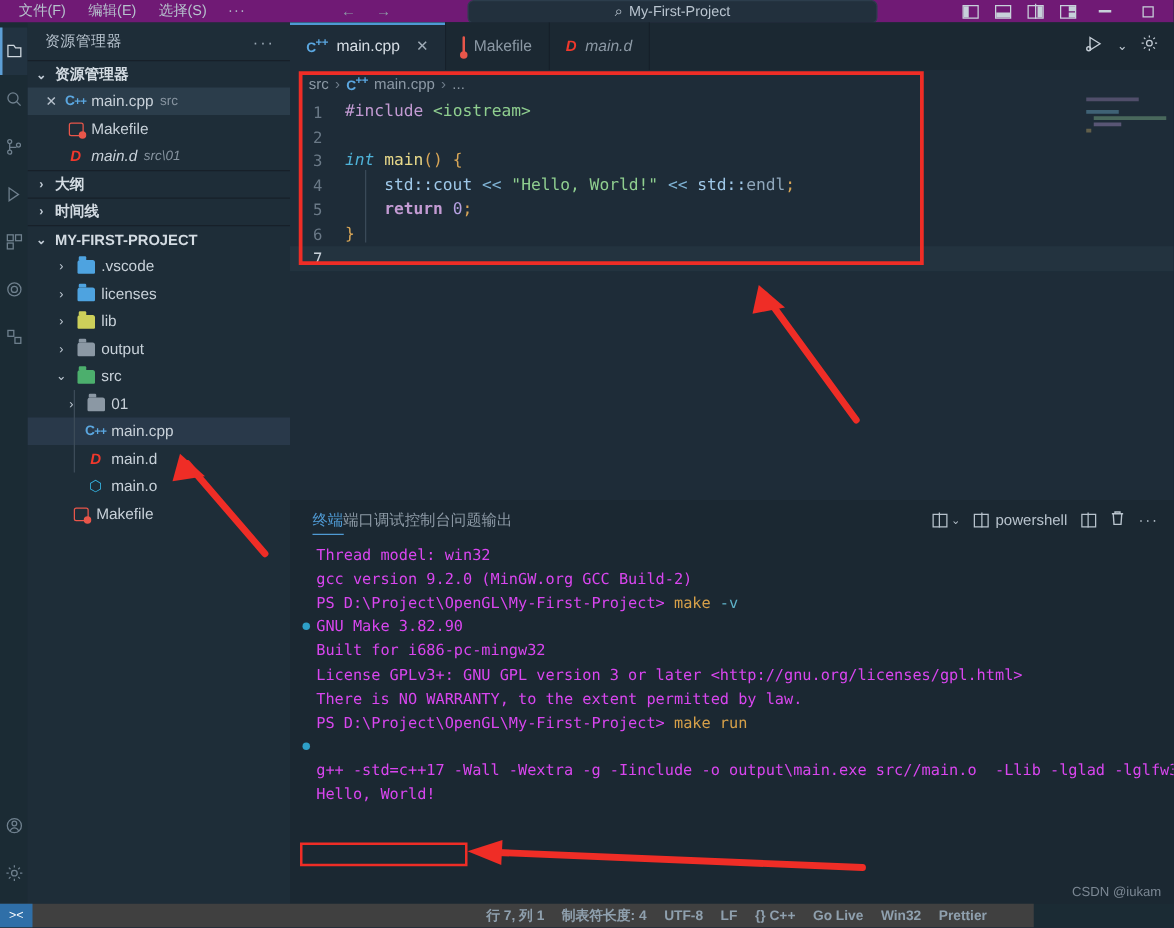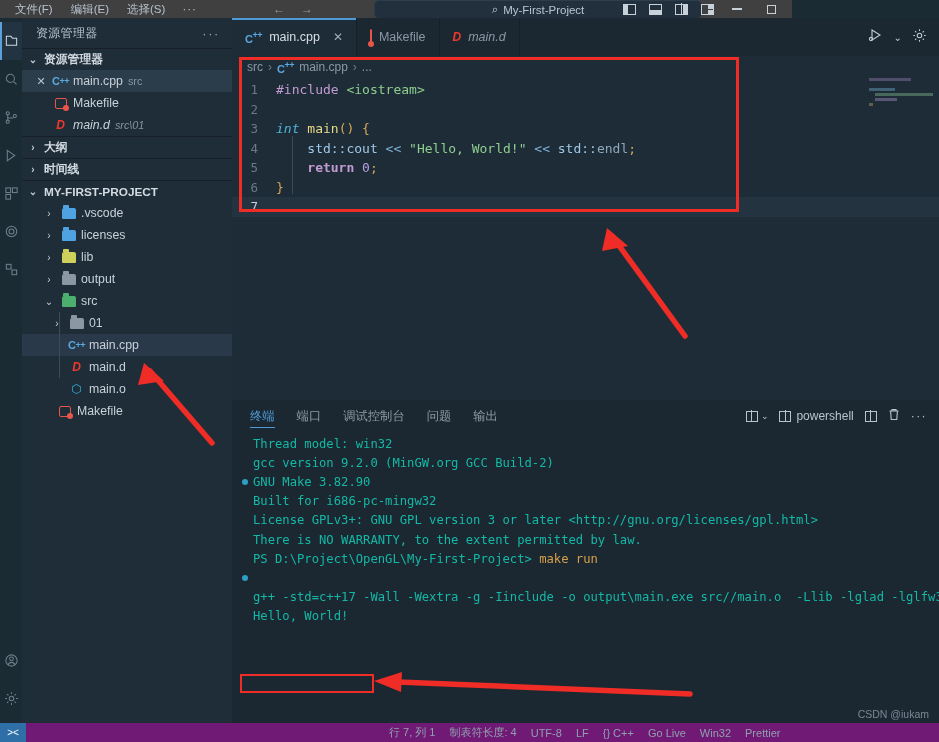--- a/index.html
+++ b/index.html
@@ -11,22 +11,22 @@
   }
   #app {
     position: relative;
     width: 939px; height: 742px;
     background: #1b2b34;
     color: #c3cbd3;
   }
 
   
   .titlebar {
-    position: absolute; top: 0; left: 0; width: 792px; height: 18px;
-    background: #404040;
+    position: absolute; top: 0; left: 0; width: 939px; height: 18px;
+    background: #701a75;
     display: flex; align-items: center;
     font-size: 11.5px; color: #aab6c2;
     overflow: hidden;
     gap: 24px;
   }
   .menu-items { display: flex; align-items: center; gap: 0; padding-left: 6px; flex: 0 0 auto; }
   .menu-item { padding: 0 9px; line-height: 18px; white-space: nowrap; color: #b6c2cd; }
   .menu-item.dots { letter-spacing: 1px; padding: 0 8px; }
   .nav-arrows { display: flex; align-items: center; gap: 16px; margin-left: 44px; color: #8d9aa6; font-size: 12px; }
   .cmd-center {
@@ -141,49 +141,49 @@
 
   .redbox-code {
     position:absolute; left:7px; top:39px; width:500px; height:155px;
     border:3px solid #ef2d26; pointer-events:none; z-index:5;
   }
   .minimap { position:absolute; right:0; top:60px; width:70px; height:150px; opacity:.55;}
   .mm-line { height:3px; margin-bottom:2px; }
 
   
   .panel { position:absolute; left:232px; top:400px; width:707px; height:323px; background:#1b2832; }
-  .panel-tabs { height:32px; display:flex; align-items:center; padding-left:18px; gap:22px; font-size:12.3px; color:#8d9aa6;}
+  .panel-tabs { height:32px; display:flex; align-items:center; padding-left:18px; font-size:12.3px; color:#8d9aa6;}
   .ptab { position:relative; height:32px; display:flex; align-items:center; }
   .ptab.active { color:#4f9ad4; }
   .ptab.active::after { content:''; position:absolute; left:0; right:0; bottom:4px; height:1.4px; background:#4f9ad4; }
   .panel-actions { margin-left:auto; display:flex; align-items:center; gap:11px; padding-right:12px; color:#b8c3cd; font-size:12px;}
   .split-ico { width:12px; height:11px; border:1.3px solid #b8c3cd; position:relative;}
   .split-ico::after{content:'';position:absolute;left:4.2px;top:-1.3px;bottom:-1.3px;width:1.3px;background:#b8c3cd;}
   .term {
     position:absolute; left:0; top:32px; width:707px; height:291px;
     font-family:"DejaVu Sans Mono", monospace; font-size:12.2px;
     color:#cbd3da; padding-left:10px; padding-top:2px; overflow:hidden;
   }
   .tline { height:19.2px; white-space:pre; display:flex; align-items:center; }
   .tmark { width:11px; flex:0 0 11px; display:flex; align-items:center; }
   .tmark .dot { width:6px; height:6px; border-radius:50%; background:#2e9fc7; }
   .tbody { }
-  .t-path { color:#14b8a6; }
+  .t-path { color:#d946ef; }
   .t-cmd { color:#d6a049; }
   .t-arg { color:#5fb3c9; }
   .redbox-hello { position:absolute; left:240px; top:674px; width:134px; height:19px; border:2.4px solid #ef2d26; z-index:6; pointer-events:none;}
 
   
   svg.arrow { position:absolute; pointer-events:none; z-index:7; }
 
   
   .statusbar {
-    position:absolute; left:0; bottom:0; width:939px; height:19px;
-    background:#701a75; display:flex; align-items:center;
-    font-size:11px; color:#8fa0ae; gap:0; padding-left:382px;
+    position:absolute; left:0; bottom:0; width:827px; height:19px;
+    background:#404040; display:flex; align-items:center;
+    font-size:11px; color:#8fa0ae; gap:0; padding-left:382px;font-weight:bold;
   }
   .stitem { padding:0 7px; white-space:nowrap; }
   .remote { position:absolute; left:0; bottom:0; width:26px; height:19px; background:#2f6fa8;
             display:flex; align-items:center; justify-content:center; color:#fff; font-size:10px;}
   .watermark { position:absolute; right:10px; bottom:22px; font-size:10.5px; color:#7c8894; }
 </style>
 </head>
 <body>
 
 <div id="app">
@@ -503,20 +503,21 @@
             </svg>
         </span>
         <span style="letter-spacing:1.4px">···</span>
       </div>
     </div>
 
     <div class="term">
 
       <div class="tline"><span class="tmark"></span><span class="tbody t-path">Thread model: win32</span></div>
       <div class="tline"><span class="tmark"></span><span class="tbody t-path">gcc version 9.2.0 (MinGW.org GCC Build-2)</span></div>
+      <div class="tline"><span class="tmark"></span><span class="tbody"><span class="t-path">PS D:\Project\OpenGL\My-First-Project&gt; </span><span class="t-cmd">make </span><span class="t-arg">-v</span></span></div>
       <div class="tline"><span class="tmark"><span class="dot"></span></span><span class="tbody t-path">GNU Make 3.82.90</span></div>
       <div class="tline"><span class="tmark"></span><span class="tbody t-path">Built for i686-pc-mingw32</span></div>
       <div class="tline"><span class="tmark"></span><span class="tbody t-path">License GPLv3+: GNU GPL version 3 or later &lt;http://gnu.org/licenses/gpl.html&gt;</span></div>
       <div class="tline"><span class="tmark"></span><span class="tbody t-path">There is NO WARRANTY, to the extent permitted by law.</span></div>
       <div class="tline"><span class="tmark"></span><span class="tbody"><span class="t-path">PS D:\Project\OpenGL\My-First-Project&gt; </span><span class="t-cmd">make </span><span class="t-cmd">run</span></span></div>
       <div class="tline"><span class="tmark"><span class="dot"></span></span></div>
       <div class="tline"><span class="tmark"></span><span class="tbody t-path">g++ -std=c++17 -Wall -Wextra -g -Iinclude -o output\main.exe src//main.o  -Llib -lglad -lglfw3dll</span></div>
       <div class="tline"><span class="tmark"></span><span class="tbody t-path">Hello, World!</span></div>
       <div class="tline"><span class="tmark"></span></div>
 

